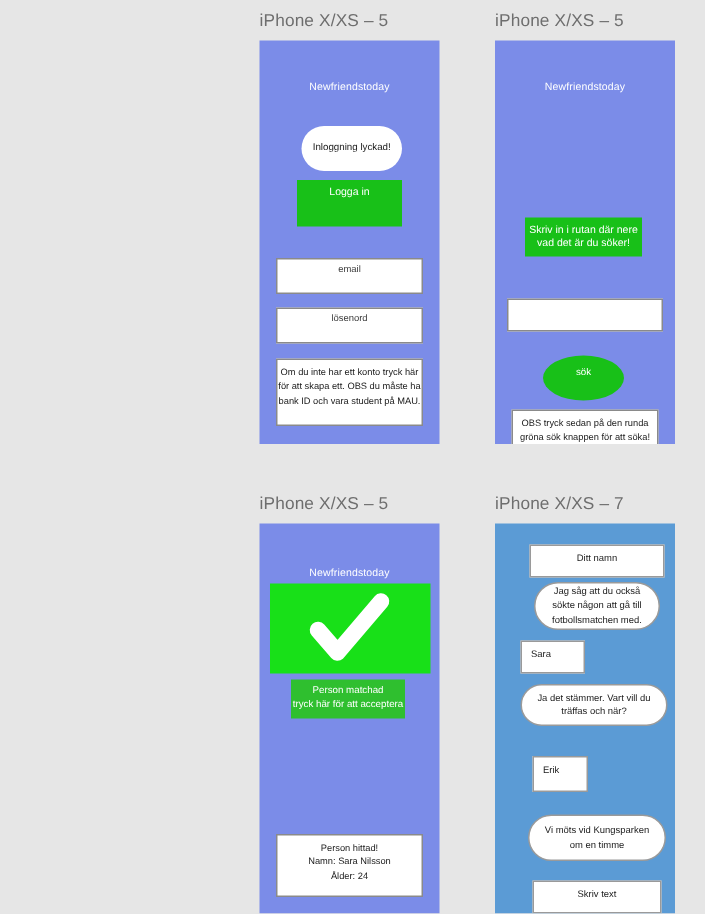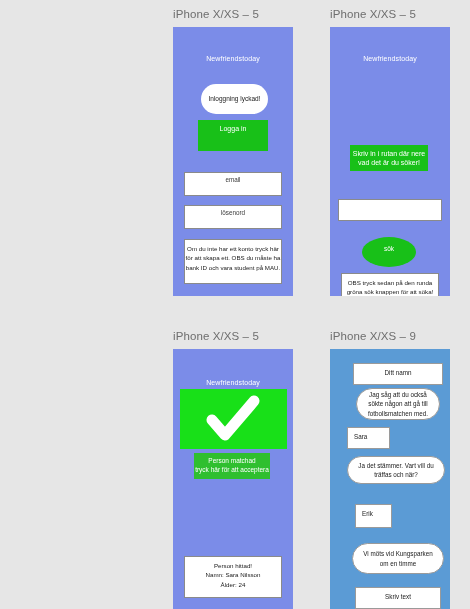--- a/index.html
+++ b/index.html
@@ -123,21 +123,21 @@
       </div>
       <div class="w note" style="left:11px; top:207px; width:98px; height:42px;">
         <div>Person hittad!</div>
         <div>Namn: Sara Nilsson</div>
         <div>Ålder: 24</div>
       </div>
     </div>
   </div>
 
   <div class="artboard" style="left:330px; top:330px; width:120px; height:279px;">
-    <div class="artboard-title">iPhone X/XS – 9</div>
+    <div class="artboard-title">iPhone X/XS – 7</div>
     <div class="phone" style="width:120px; height:260px; background:#5b9bd5;">
       <div class="w bubble-rect" style="left:23px; top:14px; width:90px; height:22px;">Ditt namn</div>
       <div class="w bubble-oval" style="left:26px; top:39px; width:84px; height:32px;">Jag såg att du också sökte någon att gå till fotbollsmatchen med.</div>
       <div class="w bubble-rect" style="left:17px; top:78px; width:43px; height:22px; text-align:left; padding-left:6px;">Sara</div>
       <div class="w bubble-oval" style="left:17px; top:107px; width:98px; height:28px;">Ja det stämmer. Vart vill du träffas och när?</div>
       <div class="w bubble-rect" style="left:25px; top:155px; width:37px; height:24px; text-align:left; padding-left:6px;">Erik</div>
       <div class="w bubble-oval" style="left:22px; top:194px; width:92px; height:31px;">Vi möts vid Kungsparken om en timme</div>
       <div class="w bubble-rect" style="left:25px; top:238px; width:86px; height:22px;">Skriv text</div>
     </div>
   </div>

